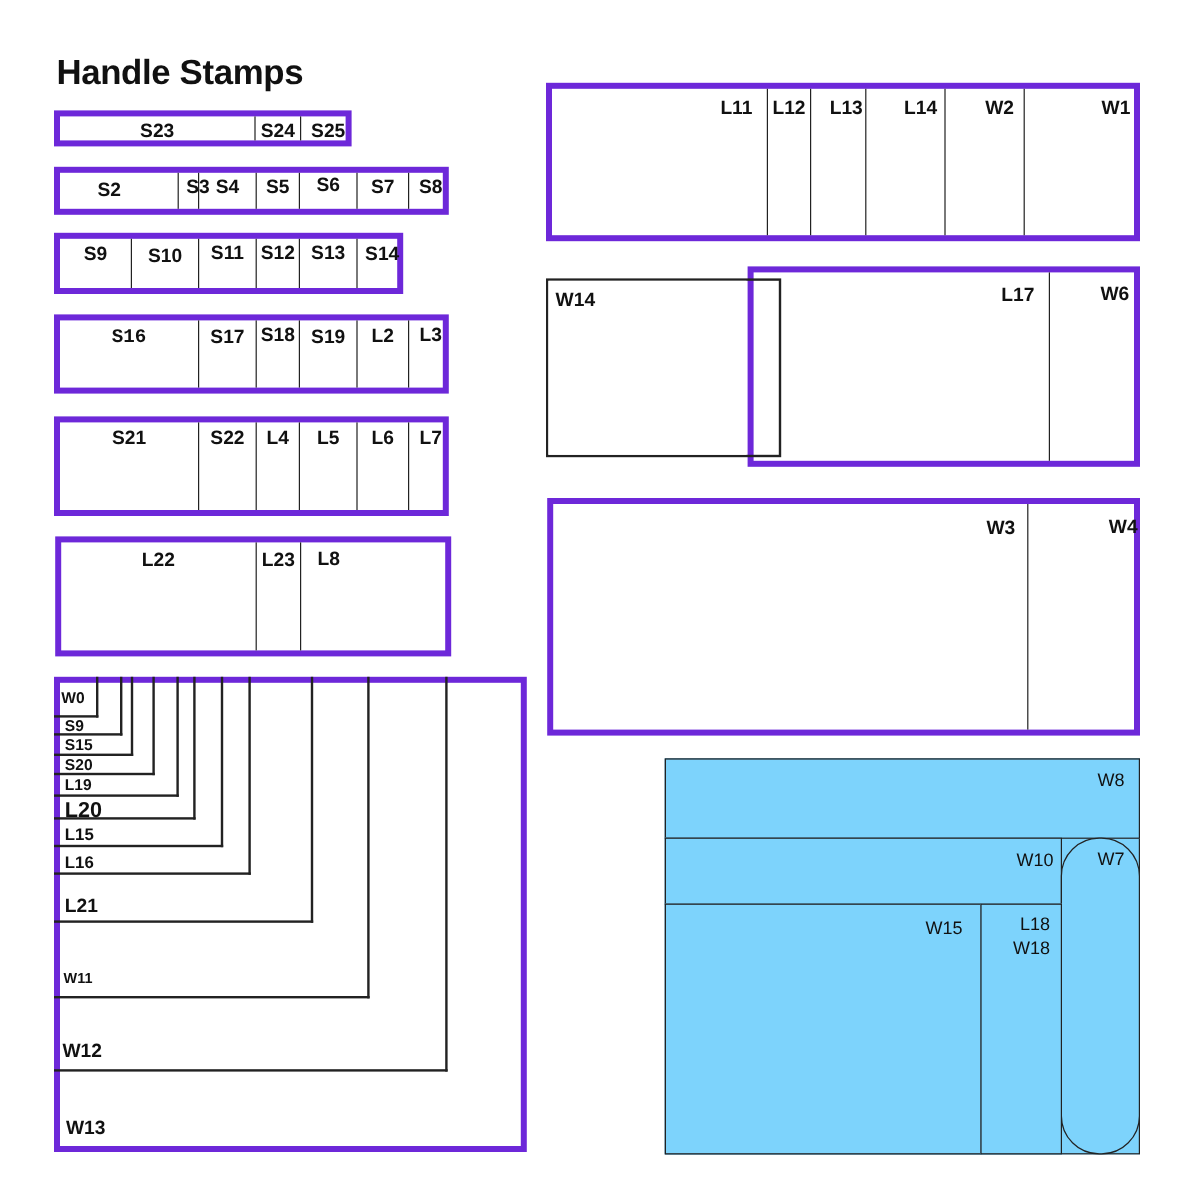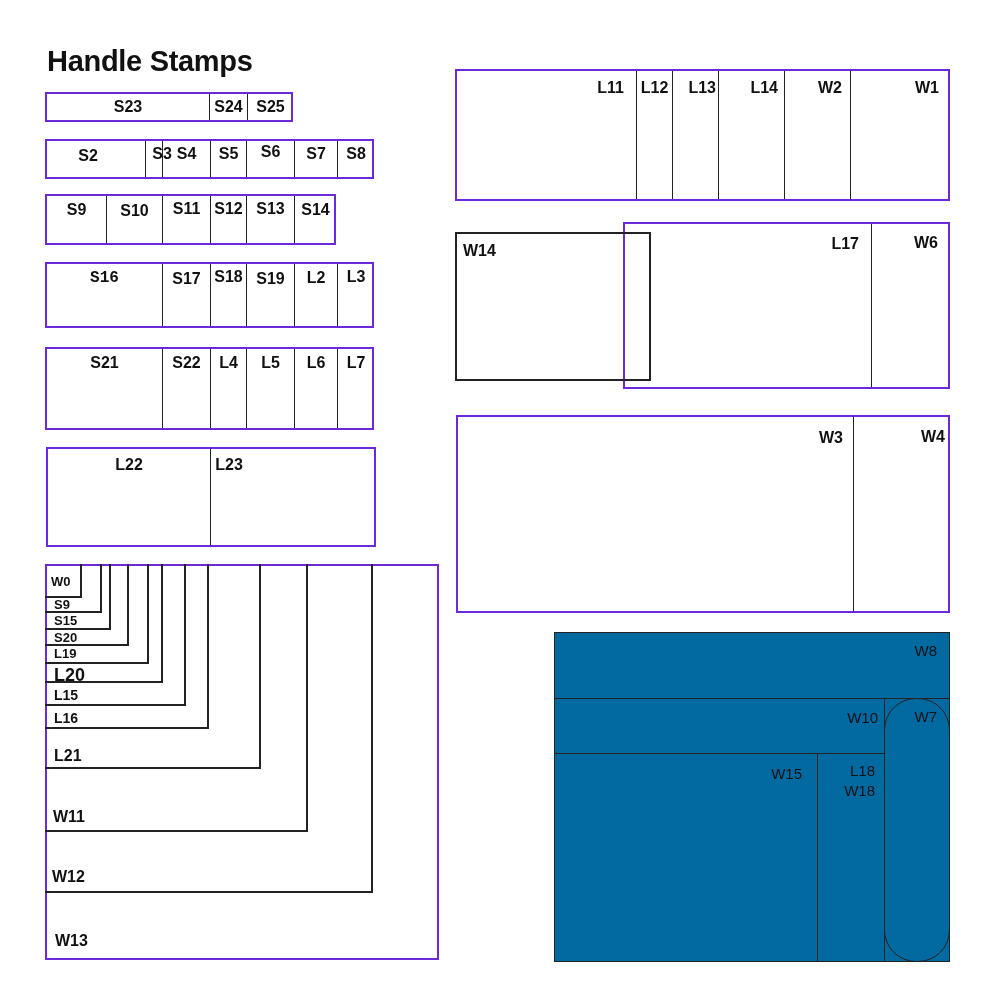--- a/index.html
+++ b/index.html
@@ -1,29 +1,29 @@
 <!DOCTYPE html>
 <html><head>
 <meta charset="utf-8">
 <style>
   html, body { margin: 0; padding: 0; background: #ffffff; }
   body { width: 1000px; height: 1000px; position: relative; overflow: hidden;
          font-family: "Liberation Sans", sans-serif; color: #111; }
   .title { position: absolute; left: 47px; top: 45px; font-size: 29px; font-weight: bold;
            letter-spacing: -0.3px; white-space: nowrap; }
-  .box { position: absolute; box-sizing: border-box; border: 2px solid #6d28d9; background: #fff; }
+  .box { position: absolute; box-sizing: border-box; border: 5px solid #6d28d9; background: #fff; }
   .cell { position: absolute; box-sizing: border-box; border-left: 1.5px solid #222; top: 0; bottom: 0; }
   .cell.first { border-left: none; }
   .lbl { position: absolute; font-size: 16px; font-weight: bold; white-space: nowrap; line-height: 1; }
   .lbl.c { left: 0; right: 0; text-align: center; top: 6px; }
   .lbl.r { right: 8px; top: 9px; }
   .nest { position: absolute; box-sizing: border-box; border-right: 2px solid #222;
           border-bottom: 2px solid #222; left: 45px; top: 564px; }
   .nlbl { position: absolute; left: 54px; font-weight: bold; white-space: nowrap; line-height: 1; }
-  .redbox { position: absolute; box-sizing: border-box; border: 1.5px solid #222; background: #0369a1; }
+  .redbox { position: absolute; box-sizing: border-box; border: 1.5px solid #222; background: #7dd3fc; }
   .rlbl { position: absolute; font-size: 15px; font-weight: normal; white-space: nowrap; line-height: 1.25; text-align: right; color: #111; }
 </style>
 </head>
 <body>
 
 <div class="title">Handle Stamps</div>
 
 <div class="box" style="left:45px;top:92px;width:248px;height:30px;">
   <div class="cell first" style="left:0;width:162px;">
       <span class="lbl c" style="top:5px">S23</span>
@@ -122,20 +122,23 @@
       <span class="lbl c" style="top:6px">L7</span>
     </div>
 </div>
 
 <div class="box" style="left:46px;top:447px;width:330px;height:100px;">
   <div class="cell first" style="left:0;width:162px;">
       <span class="lbl c" style="top:8px">L22</span>
     </div>
   <div class="cell" style="left:162px;width:37px;">
       <span class="lbl c" style="top:8px">L23</span>
+    </div>
+  <div class="cell" style="left:199px;width:47px;">
+      <span class="lbl c" style="top:7px">L8</span>
     </div>
 </div>
 
 <div class="box" style="left:45px;top:564px;width:394px;height:396px;"></div>
 <div class="nest" style="width:328px;height:329px;"></div>
 <div class="nest" style="width:263px;height:268px;"></div>
 <div class="nest" style="width:216px;height:205px;"></div>
 <div class="nest" style="width:164px;height:165px;"></div>
 <div class="nest" style="width:141px;height:142px;"></div>
 <div class="nest" style="width:118px;height:119px;"></div>
@@ -147,21 +150,21 @@
 
 <span class="nlbl" style="left:51px;top:575px;font-size:13px;">W0</span>
 <span class="nlbl" style="top:598px;font-size:13px;">S9</span>
 <span class="nlbl" style="top:614px;font-size:13px;">S15</span>
 <span class="nlbl" style="top:631px;font-size:13px;">S20</span>
 <span class="nlbl" style="top:647px;font-size:13px;">L19</span>
 <span class="nlbl" style="top:666px;font-size:18px;">L20</span>
 <span class="nlbl" style="top:688px;font-size:14px;">L15</span>
 <span class="nlbl" style="top:711px;font-size:14px;">L16</span>
 <span class="nlbl" style="top:748px;font-size:16px;">L21</span>
-<span class="nlbl" style="top:809px;font-size:16px;left:53px;">W11</span>
+<span class="nlbl" style="top:809px;font-size:12px;left:53px;">W11</span>
 <span class="nlbl" style="top:869px;font-size:16px;left:52px;">W12</span>
 <span class="nlbl" style="top:933px;font-size:16px;left:55px;">W13</span>
 
 <div class="box" style="left:455px;top:69px;width:495px;height:132px;">
   <div class="cell first" style="left:0;width:179px;">
       <span class="lbl r" style="right:12px;top:9px">L11</span>
     </div>
   <div class="cell" style="left:179px;width:36px;">
       <span class="lbl c" style="top:9px">L12</span>
     </div>

